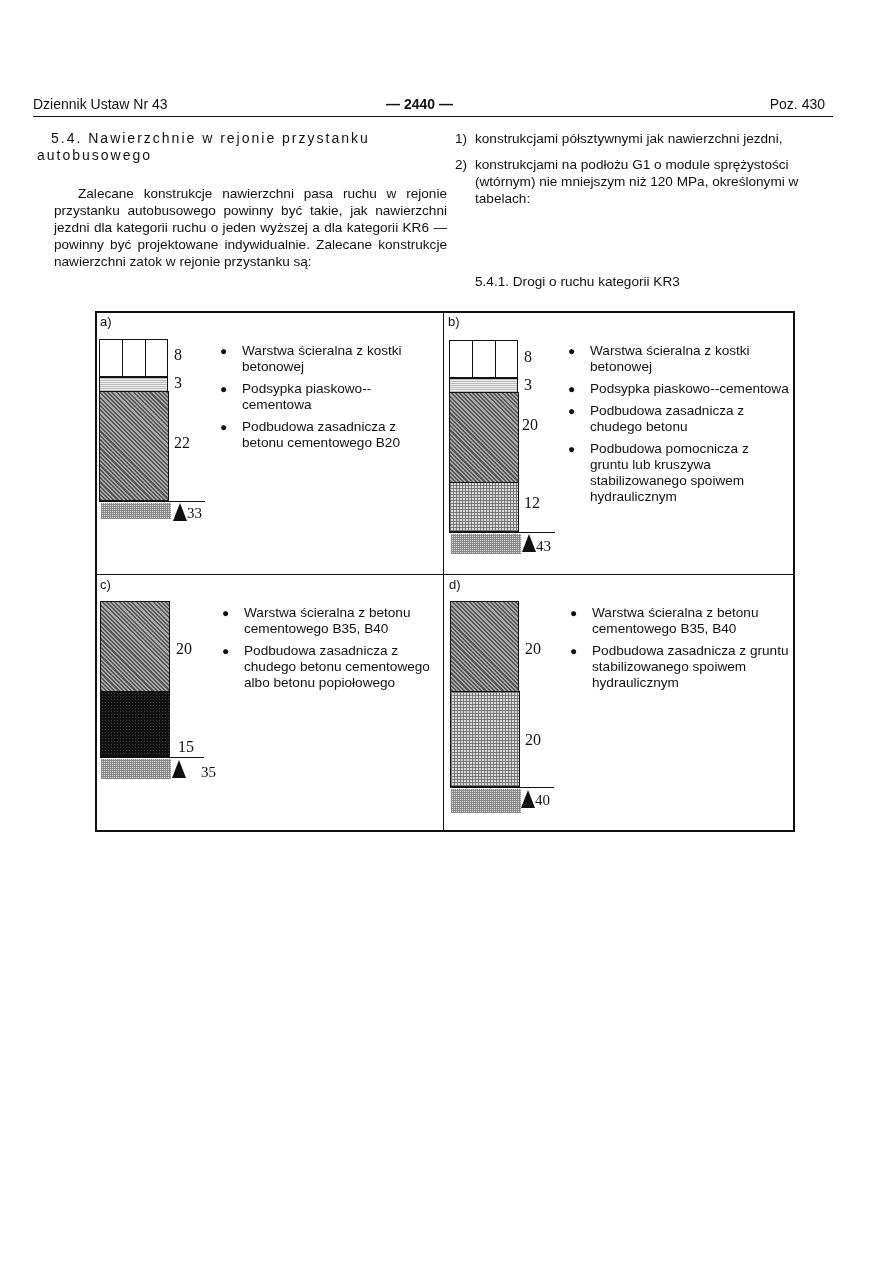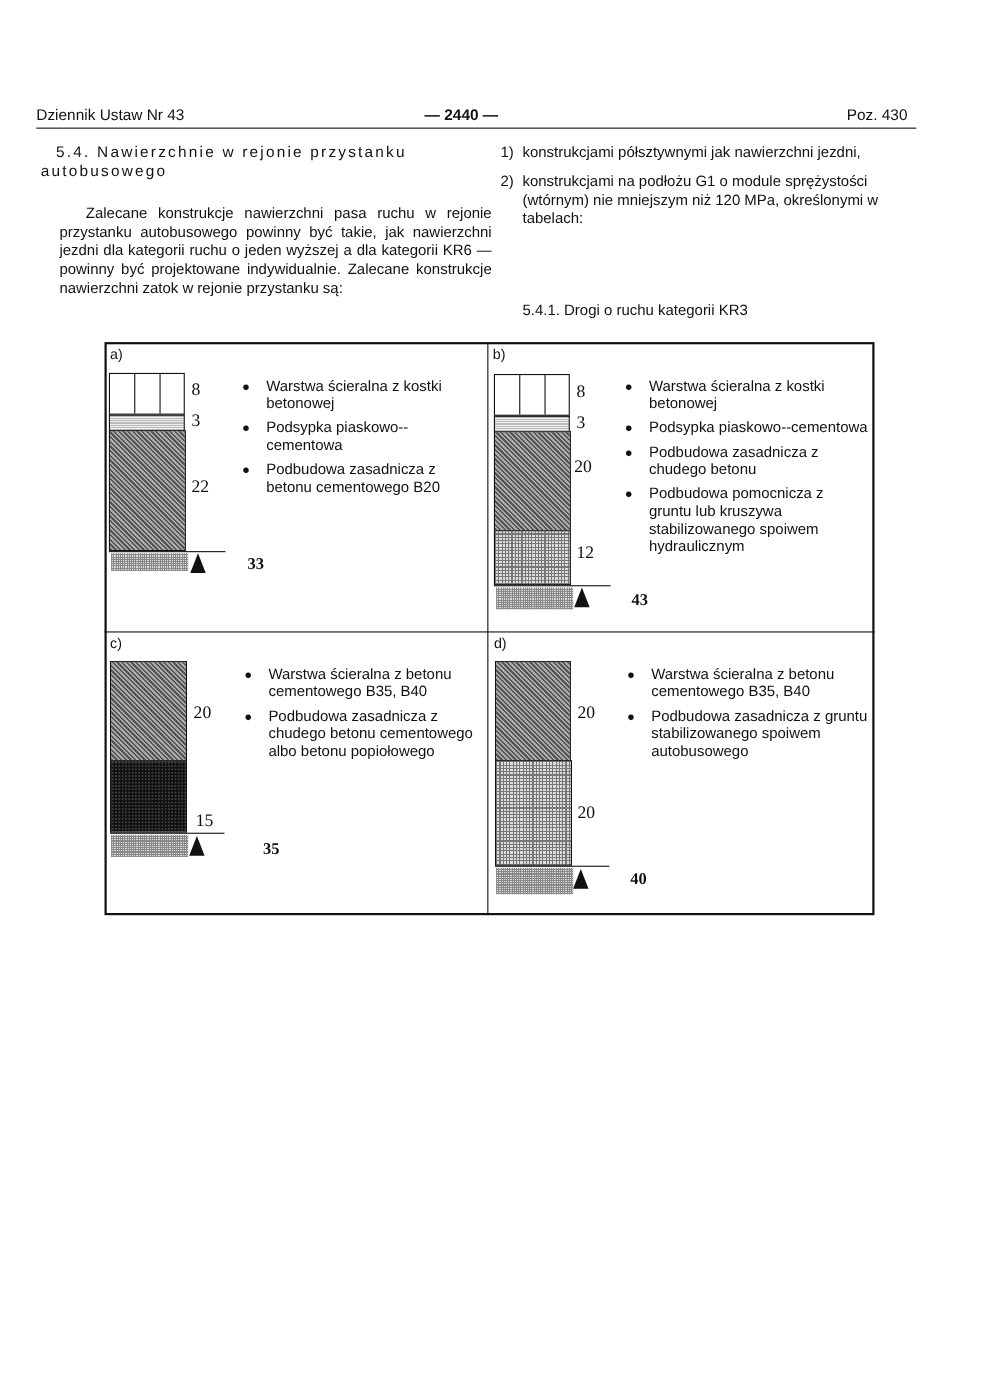--- a/index.html
+++ b/index.html
@@ -29,21 +29,21 @@
   .hatch { background:repeating-linear-gradient(45deg,#555 0 1.5px,#aaa 1.5px 3px); border-top:1.5px solid #111; }
   .grid { background:
             repeating-linear-gradient(0deg,#777 0 1px,transparent 1px 3px),
             repeating-linear-gradient(90deg,#777 0 1px,#ddd 1px 3px); border-top:1.5px solid #111; }
   .dark { background:radial-gradient(circle,#444 0.6px,#111 1px) 0 0/3px 3px; border-top:1.5px solid #111; }
   .subgrade { position:absolute; background:
             repeating-linear-gradient(0deg,#888 0 1px,transparent 1px 2px),
             repeating-linear-gradient(90deg,#888 0 1px,#ddd 1px 2px); }
   .base-line { position:absolute; height:0; border-top:1.5px solid #111; }
   .tri { position:absolute; width:0; height:0; border-left:7px solid transparent; border-right:7px solid transparent; border-bottom:18px solid #111; }
-  .total { position:absolute; font-family:"Liberation Serif", serif; font-size:15px; font-weight:bold;margin-left:38px; }
+  .total { position:absolute; font-family:"Liberation Serif", serif; font-size:15px; font-weight:normal; }
 </style>
 </head>
 <body>
 
 <div class="abs hdr" style="left:33px;">Dziennik Ustaw Nr 43</div>
 <div class="abs hdr" style="left:386px;font-weight:bold;">— 2440 —</div>
 <div class="abs hdr" style="right:68px;">Poz. 430</div>
 <div class="abs hdr-line"></div>
 
 <div class="abs col heading" style="left:37px;top:130px;width:400px;text-indent:14px;font-size:14px;">5.4. Nawierzchnie w rejonie przystanku autobusowego</div>
@@ -168,15 +168,15 @@
   <div class="abs num" style="left:525px;top:640px;">20</div>
   <div class="abs num" style="left:525px;top:731px;">20</div>
 </div>
 <div class="abs bullets" style="left:570px;top:605px;width:220px;">
   <div class="b">
       <span class="dot">●</span>
       <span>Warstwa ścieralna z betonu cementowego B35, B40</span>
     </div>
   <div class="b">
       <span class="dot">●</span>
-      <span>Podbudowa zasadnicza z gruntu stabilizowanego spoiwem autobusowego</span>
+      <span>Podbudowa zasadnicza z gruntu stabilizowanego spoiwem hydraulicznym</span>
     </div>
 </div>
 
 </body></html>

